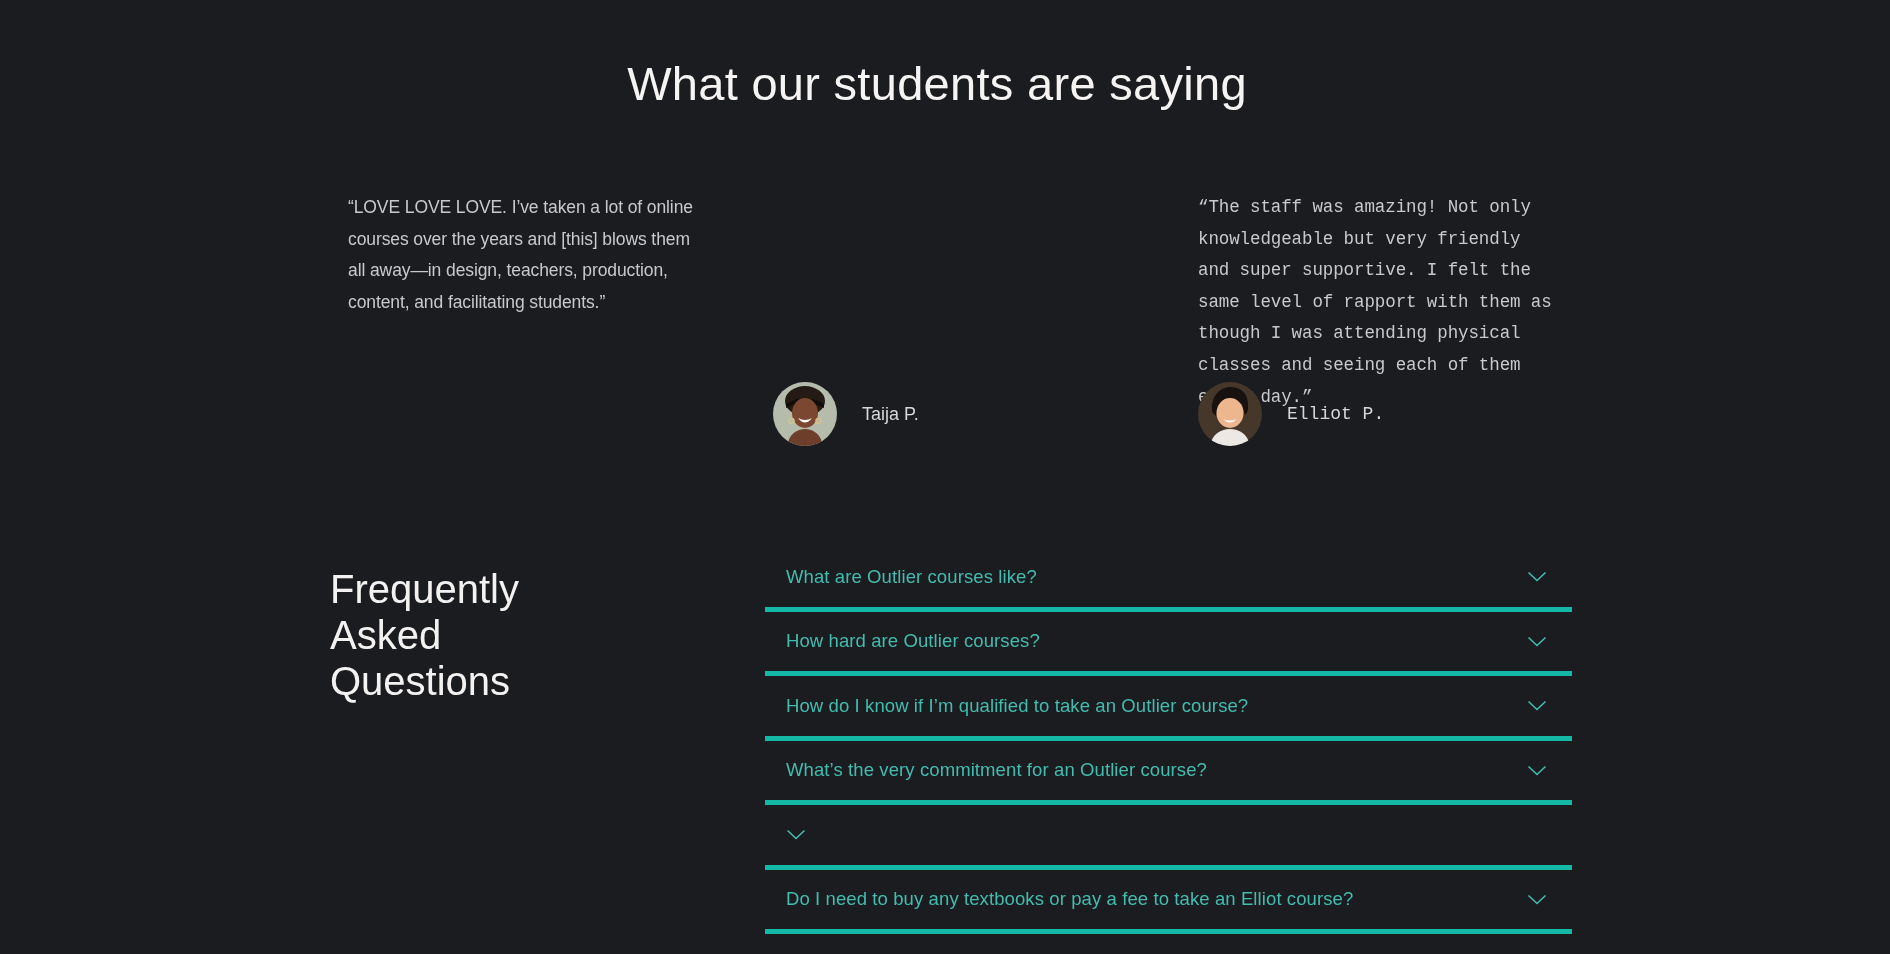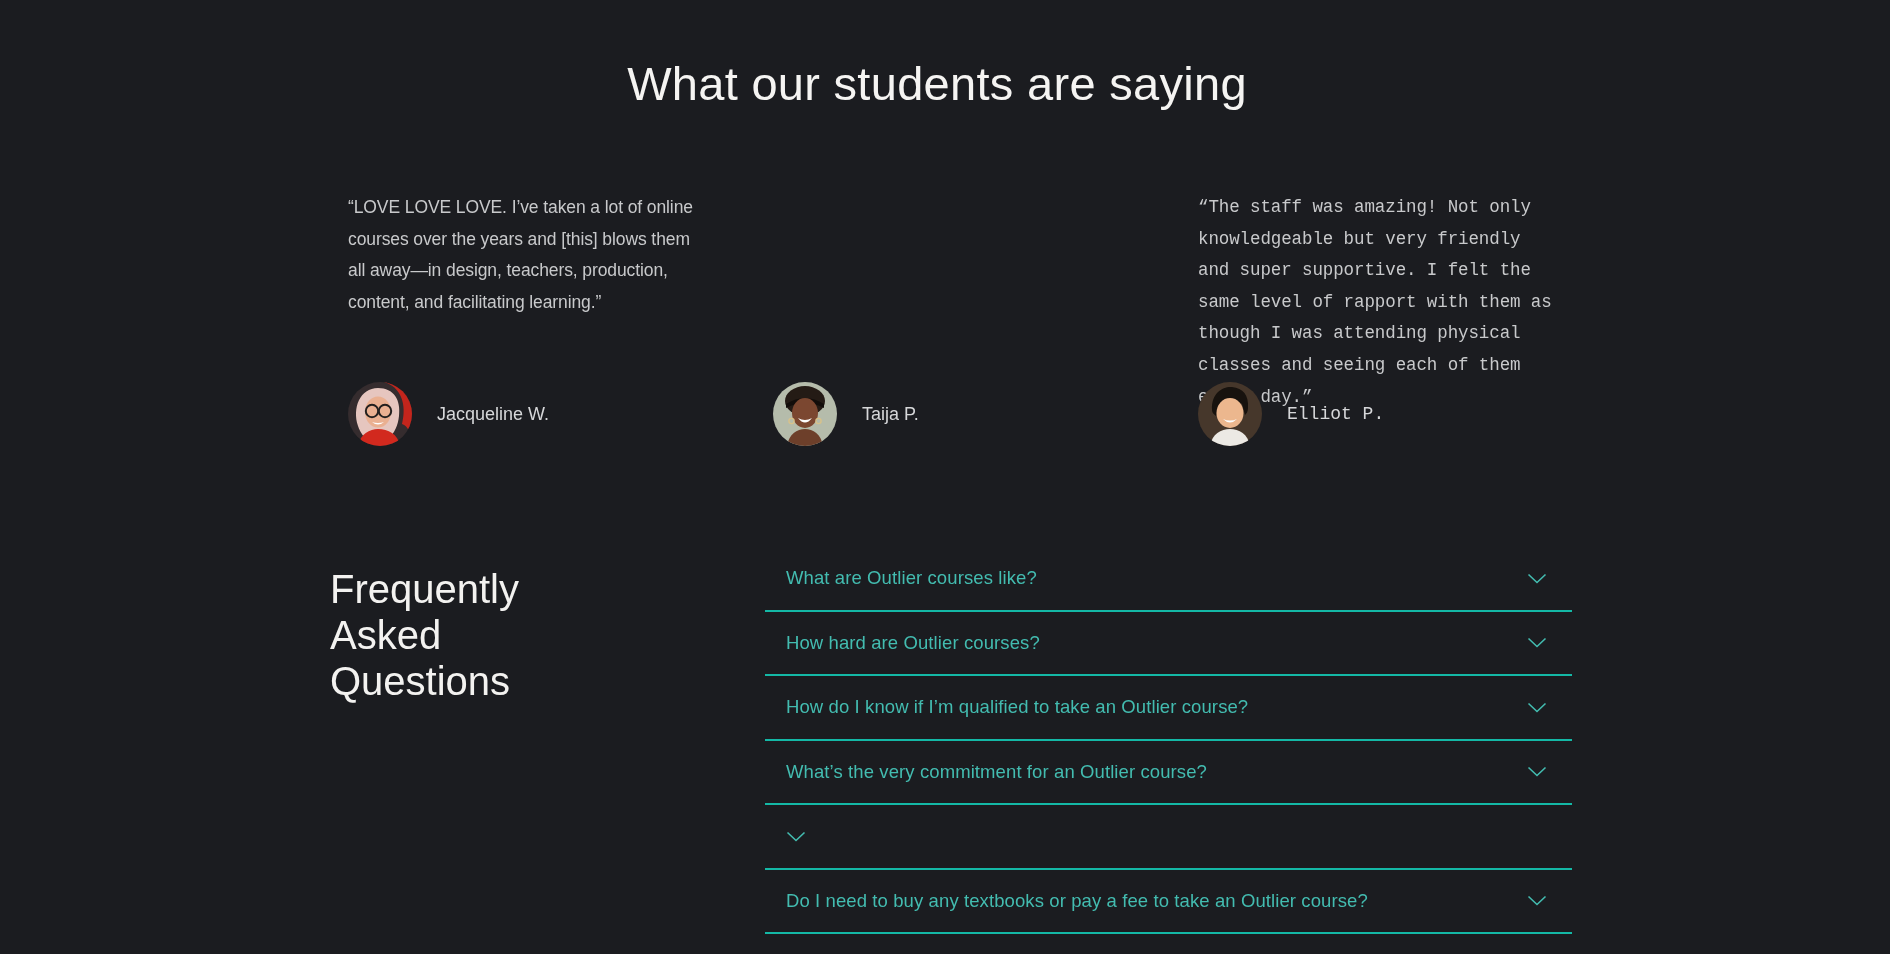--- a/index.html
+++ b/index.html
@@ -83,21 +83,21 @@
   .faq-row {
     box-sizing: border-box;
     width: 100%;
     height: 64.5px;
     display: flex;
     align-items: center;
     justify-content: space-between;
     padding: 0 25px 0 21px;
     background: transparent;
     border: none;
-    border-bottom: 2px solid #14b8a6;
+    border-bottom: 5px solid #14b8a6;
     cursor: pointer;
     font-family: "Liberation Sans", sans-serif;
     text-align: left;
   }
   .faq-question {
     font-size: 18.5px;
     color: #43bcb0;
     letter-spacing: 0.1px;
   }
   .faq-chevron {
@@ -111,37 +111,21 @@
 </head>
 <body>
 
 <div class="stage">
 
   <h1 class="testimonials-title">What our students are saying</h1>
 
   <div class="cards">
 
     <div class="card">
-      <p class="quote">“LOVE LOVE LOVE. I’ve taken a lot of online courses over the years and [this] blows them all away—in design, teachers, production, content, and facilitating learning.”</p>
-      <div class="author">
-        <span class="avatar">
-          <svg viewBox="0 0 64 64" width="64" height="64" aria-hidden="true">
-            <rect width="64" height="64" fill="#352c2e"></rect>
-            <path d="M36 0 C53 5 59 22 54 42 C60 44 64 52 64 64 L64 0 Z" fill="#c3251c"></path>
-            <path d="M10 44 C4 26 12 6 30 6 C46 6 53 18 51 34 C50 44 46 51 42 55 L16 55 C13 51 11 47 10 44 Z" fill="#e6c6bf"></path>
-            <ellipse cx="30" cy="30" rx="13" ry="15.5" fill="#eab091"></ellipse>
-            <circle cx="24" cy="29" r="6.2" fill="none" stroke="#23201f" stroke-width="2"></circle>
-            <circle cx="37" cy="29" r="6.2" fill="none" stroke="#23201f" stroke-width="2"></circle>
-            <line x1="30" y1="29" x2="31" y2="29" stroke="#23201f" stroke-width="2"></line>
-            <path d="M24 40 Q30 45 36 40 Q30 42 24 40 Z" fill="#fff"></path>
-            <path d="M10 64 C12 52 22 47 30 47 C40 47 50 52 52 64 Z" fill="#d2291e"></path>
-          </svg>
-        </span>
-        <span class="author-name">Jacqueline W.</span>
-      </div>
+      <p class="quote">“LOVE LOVE LOVE. I’ve taken a lot of online courses over the years and [this] blows them all away—in design, teachers, production, content, and facilitating students.”</p>
     </div>
 
     <div class="card">
       <div class="author">
         <span class="avatar">
           <svg viewBox="0 0 64 64" width="64" height="64" aria-hidden="true">
             <rect width="64" height="64" fill="#b5bcab"></rect>
             <ellipse cx="32" cy="19" rx="20" ry="15" fill="#241b15"></ellipse>
             <path d="M13 22 Q32 10 51 22 L51 26 Q32 16 13 26 Z" fill="#120d0a"></path>
             <ellipse cx="32" cy="31" rx="13" ry="15" fill="#7b4730"></ellipse>
@@ -215,21 +199,21 @@
 
     <button class="faq-row">
       <span class="faq-chevron">
         <svg viewBox="0 0 20 11" width="20" height="11">
             <path d="M1.5 1.5 L10 9.5 L18.5 1.5" fill="none" stroke="currentColor" stroke-width="1.6"></path>
           </svg>
       </span>
     </button>
 
     <button class="faq-row">
-      <span class="faq-question">Do I need to buy any textbooks or pay a fee to take an Outlier course?</span>
+      <span class="faq-question">Do I need to buy any textbooks or pay a fee to take an Elliot course?</span>
       <span class="faq-chevron">
         <svg viewBox="0 0 20 11" width="20" height="11">
             <path d="M1.5 1.5 L10 9.5 L18.5 1.5" fill="none" stroke="currentColor" stroke-width="1.6"></path>
           </svg>
       </span>
     </button>
 
   </div>
 
 </div>

